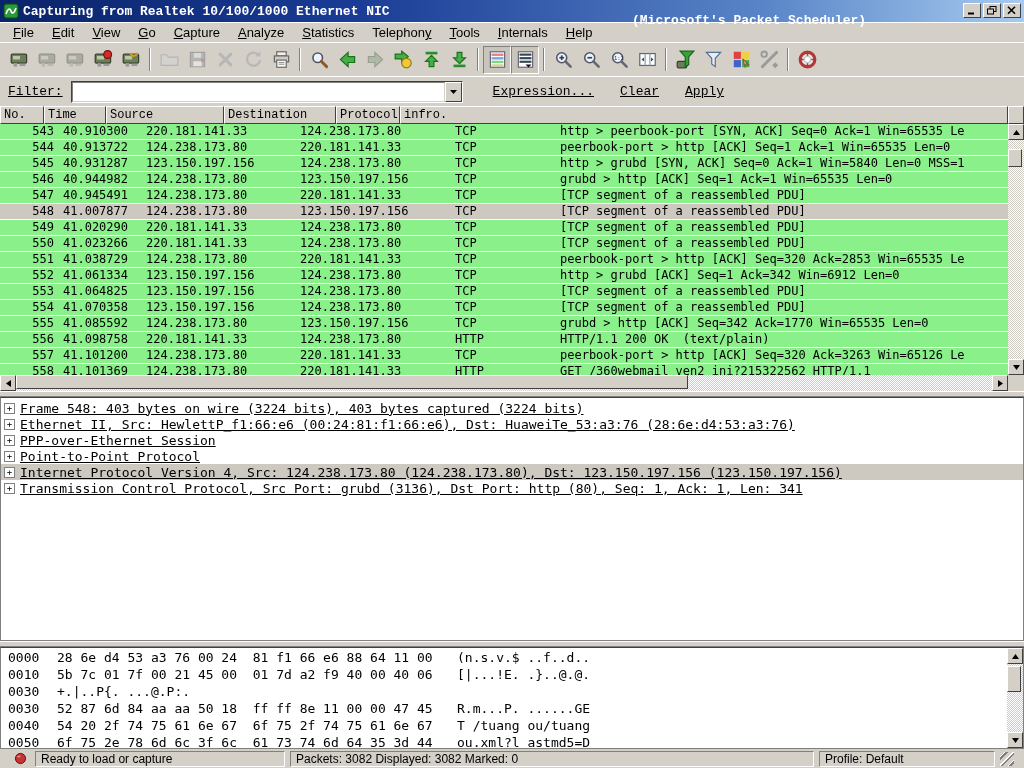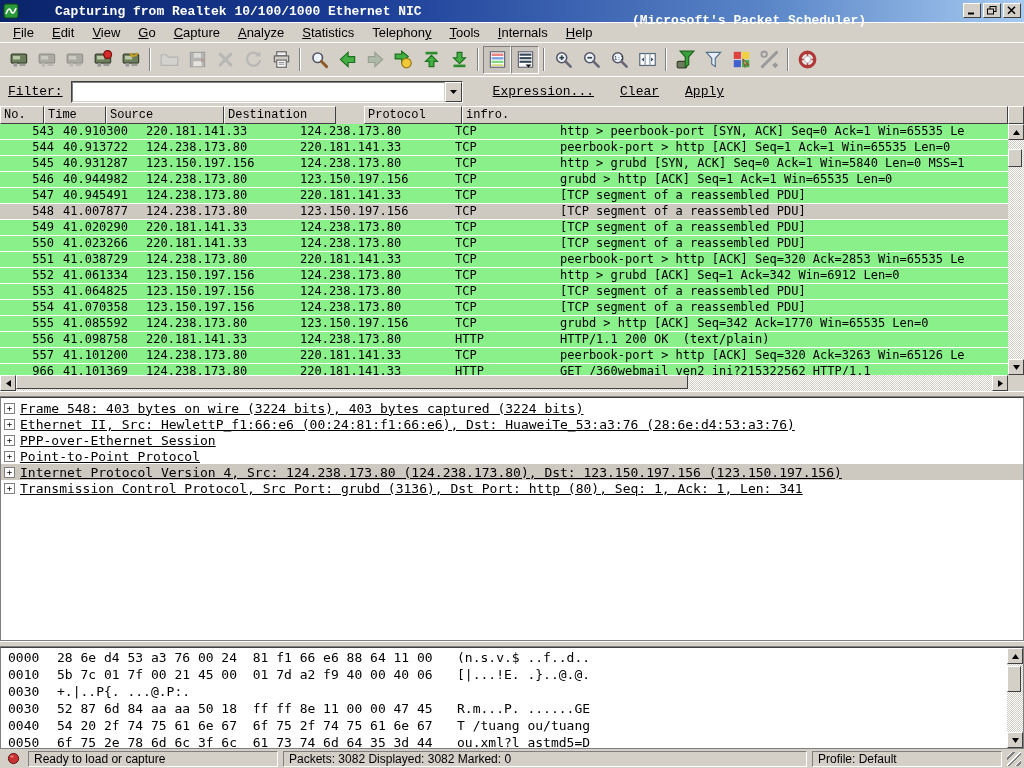--- a/index.html
+++ b/index.html
@@ -4,21 +4,21 @@
 <style>
   * { box-sizing: border-box; margin: 0; padding: 0; }
   html,body { width:1024px; height:768px; overflow:hidden; }
   body { font-family:"Liberation Sans", sans-serif; background:#d4d0c8; position:relative; }
   #win { width:1024px; height:768px; display:flex; flex-direction:column; }
 
   
   .titlebar { height:22px; background:linear-gradient(90deg,#0a246a 0%,#1a3c96 35%,#5a86c8 75%,#a6caf0 100%);
               display:flex; align-items:center; padding:0 3px; position:relative; flex:none; }
   .app-icon { width:16px; height:16px; margin-right:4px; flex:none; }
-  .title-text { color:#fff; font:bold 13px "Liberation Mono", monospace; white-space:nowrap;margin-left:32px; }
+  .title-text { color:#fff; font:bold 13px "Liberation Mono", monospace; white-space:nowrap; }
   .title-note { position:absolute; left:632px; top:13px; color:#fff; font:bold 13px "Liberation Mono", monospace; }
   .win-btns { position:absolute; right:3px; top:3px; display:flex; gap:2px; }
   .wbtn { width:18px; height:15px; background:#d4d0c8; border:1px solid; border-color:#fff #404040 #404040 #fff;
           display:flex; align-items:center; justify-content:center; }
   .wbtn svg { width:10px; height:9px; }
 
   
   .menubar { height:20px; background:#d4d0c8; border-top:1px solid #fff; display:flex; align-items:center;
              padding-left:4px; font-size:13px; flex:none; }
   .menu-item { padding:2px 9px; white-space:nowrap; }
@@ -97,21 +97,21 @@
   .hexpane { height:102px; flex:none; background:#fff; border:1px solid #808080; border-top-color:#404040;
              display:flex; overflow:hidden; }
   .hexrows { flex:1; padding-top:2px; overflow:hidden; }
   .hexrow { height:17px; line-height:17px; display:flex; font:13px "DejaVu Sans Mono", monospace; white-space:pre; }
   .h-off { width:48px; padding-left:7px; flex:none; }
   .h-hex { width:400px; padding-left:8px; flex:none; }
   .h-ascii { padding-left:8px; }
 
   
   .statusbar { height:19px; flex:none; background:#d4d0c8; display:flex; align-items:center; gap:5px;
-               padding:0 3px; font-size:12px; }
+               padding:0 10px; font-size:12px; }
   .expert-btn { width:20px; height:16px; display:flex; align-items:center; justify-content:center; flex:none; }
   .expert-btn svg { width:13px; height:13px; }
   .sb-panel { height:16px; line-height:14px; border:1px solid; border-color:#808080 #fff #fff #808080;
               padding:0 5px; overflow:hidden; white-space:nowrap; }
   .sb-ready { width:250px; flex:none; }
   .sb-packets { width:524px; flex:none; }
   .sb-profile { flex:1; }
   .grip { width:14px; height:14px; flex:none;
           background:repeating-linear-gradient(135deg, transparent 0 3px, #fff 3px 4px, #808080 4px 6px); }
 </style>
@@ -375,21 +375,21 @@
     <button class="filter-btn" id="btn-expression">Expression...</button>
     <button class="filter-btn" id="btn-clear">Clear</button>
     <button class="filter-btn" id="btn-apply">Apply</button>
   </div>
 
   <div class="pkheader" id="pkheader">
       <div class="pkh-cell" style="width: 44px;">No.</div>
       <div class="pkh-cell" style="width: 62px;">Time</div>
       <div class="pkh-cell" style="width: 118px;">Source</div>
       <div class="pkh-cell" style="width: 112px;">Destination</div>
-      <div class="pkh-cell" style="width: 98px; margin-left: 28px;">Protocol</div>
+      <div class="pkh-cell" style="width: 64px;">Protocol</div>
       <div class="pkh-cell" style="flex: 1 1 auto;">infro.</div>
       <div class="pkh-cell" style="width: 16px;"></div>
     </div>
 
   <div class="pklist">
     <div class="pkrows" id="pkrows">
         <div class="prow"><span class="pcell c-no">543</span><span class="pcell c-time">40.910300</span><span class="pcell c-src">220.181.141.33</span><span class="pcell c-dst">124.238.173.80</span><span class="pcell c-proto">TCP</span><span class="pcell c-info">http &gt; peerbook-port [SYN, ACK] Seq=0 Ack=1 Win=65535 Le</span></div>
         <div class="prow"><span class="pcell c-no">544</span><span class="pcell c-time">40.913722</span><span class="pcell c-src">124.238.173.80</span><span class="pcell c-dst">220.181.141.33</span><span class="pcell c-proto">TCP</span><span class="pcell c-info">peerbook-port &gt; http [ACK] Seq=1 Ack=1 Win=65535 Len=0</span></div>
         <div class="prow"><span class="pcell c-no">545</span><span class="pcell c-time">40.931287</span><span class="pcell c-src">123.150.197.156</span><span class="pcell c-dst">124.238.173.80</span><span class="pcell c-proto">TCP</span><span class="pcell c-info">http &gt; grubd [SYN, ACK] Seq=0 Ack=1 Win=5840 Len=0 MSS=1</span></div>
         <div class="prow"><span class="pcell c-no">546</span><span class="pcell c-time">40.944982</span><span class="pcell c-src">124.238.173.80</span><span class="pcell c-dst">123.150.197.156</span><span class="pcell c-proto">TCP</span><span class="pcell c-info">grubd &gt; http [ACK] Seq=1 Ack=1 Win=65535 Len=0</span></div>
@@ -397,21 +397,21 @@
         <div class="prow selected"><span class="pcell c-no">548</span><span class="pcell c-time">41.007877</span><span class="pcell c-src">124.238.173.80</span><span class="pcell c-dst">123.150.197.156</span><span class="pcell c-proto">TCP</span><span class="pcell c-info">[TCP segment of a reassembled PDU]</span></div>
         <div class="prow"><span class="pcell c-no">549</span><span class="pcell c-time">41.020290</span><span class="pcell c-src">220.181.141.33</span><span class="pcell c-dst">124.238.173.80</span><span class="pcell c-proto">TCP</span><span class="pcell c-info">[TCP segment of a reassembled PDU]</span></div>
         <div class="prow"><span class="pcell c-no">550</span><span class="pcell c-time">41.023266</span><span class="pcell c-src">220.181.141.33</span><span class="pcell c-dst">124.238.173.80</span><span class="pcell c-proto">TCP</span><span class="pcell c-info">[TCP segment of a reassembled PDU]</span></div>
         <div class="prow"><span class="pcell c-no">551</span><span class="pcell c-time">41.038729</span><span class="pcell c-src">124.238.173.80</span><span class="pcell c-dst">220.181.141.33</span><span class="pcell c-proto">TCP</span><span class="pcell c-info">peerbook-port &gt; http [ACK] Seq=320 Ack=2853 Win=65535 Le</span></div>
         <div class="prow"><span class="pcell c-no">552</span><span class="pcell c-time">41.061334</span><span class="pcell c-src">123.150.197.156</span><span class="pcell c-dst">124.238.173.80</span><span class="pcell c-proto">TCP</span><span class="pcell c-info">http &gt; grubd [ACK] Seq=1 Ack=342 Win=6912 Len=0</span></div>
         <div class="prow"><span class="pcell c-no">553</span><span class="pcell c-time">41.064825</span><span class="pcell c-src">123.150.197.156</span><span class="pcell c-dst">124.238.173.80</span><span class="pcell c-proto">TCP</span><span class="pcell c-info">[TCP segment of a reassembled PDU]</span></div>
         <div class="prow"><span class="pcell c-no">554</span><span class="pcell c-time">41.070358</span><span class="pcell c-src">123.150.197.156</span><span class="pcell c-dst">124.238.173.80</span><span class="pcell c-proto">TCP</span><span class="pcell c-info">[TCP segment of a reassembled PDU]</span></div>
         <div class="prow"><span class="pcell c-no">555</span><span class="pcell c-time">41.085592</span><span class="pcell c-src">124.238.173.80</span><span class="pcell c-dst">123.150.197.156</span><span class="pcell c-proto">TCP</span><span class="pcell c-info">grubd &gt; http [ACK] Seq=342 Ack=1770 Win=65535 Len=0</span></div>
         <div class="prow"><span class="pcell c-no">556</span><span class="pcell c-time">41.098758</span><span class="pcell c-src">220.181.141.33</span><span class="pcell c-dst">124.238.173.80</span><span class="pcell c-proto">HTTP</span><span class="pcell c-info">HTTP/1.1 200 OK  (text/plain)</span></div>
         <div class="prow"><span class="pcell c-no">557</span><span class="pcell c-time">41.101200</span><span class="pcell c-src">124.238.173.80</span><span class="pcell c-dst">220.181.141.33</span><span class="pcell c-proto">TCP</span><span class="pcell c-info">peerbook-port &gt; http [ACK] Seq=320 Ack=3263 Win=65126 Le</span></div>
-        <div class="prow"><span class="pcell c-no">966</span><span class="pcell c-time">41.101369</span><span class="pcell c-src">124.238.173.80</span><span class="pcell c-dst">220.181.141.33</span><span class="pcell c-proto">HTTP</span><span class="pcell c-info">GET /360webmail_ven2_ini?215322562 HTTP/1.1</span></div>
+        <div class="prow"><span class="pcell c-no">558</span><span class="pcell c-time">41.101369</span><span class="pcell c-src">124.238.173.80</span><span class="pcell c-dst">220.181.141.33</span><span class="pcell c-proto">HTTP</span><span class="pcell c-info">GET /360webmail_ven2_ini?215322562 HTTP/1.1</span></div>
       </div>
     <div class="vscroll">
       <span class="sbtn">
           <svg viewBox="0 0 9 9">
             <path d="M4.5 2 L8 7 H1 Z" fill="#000"></path>
           </svg>
         </span>
       <span class="vtrack track">
           <span class="sthumb" style="left:0; width:14px; top:9px; height:18px;"></span>
         </span>

